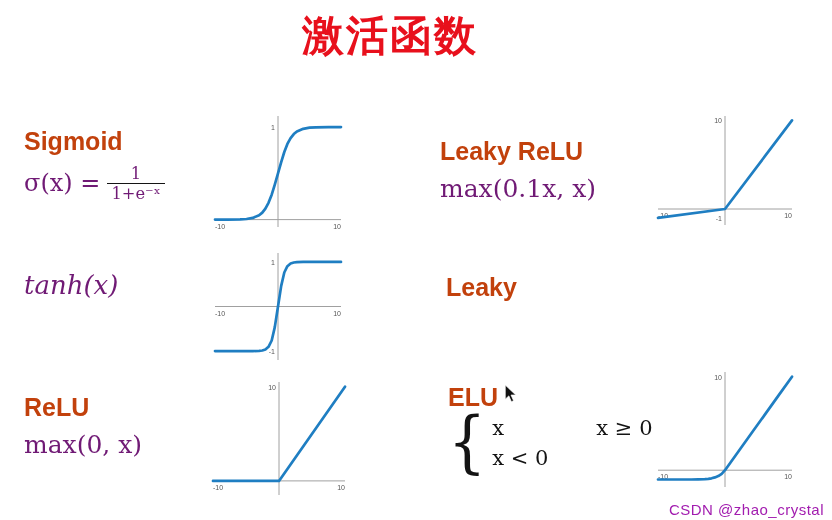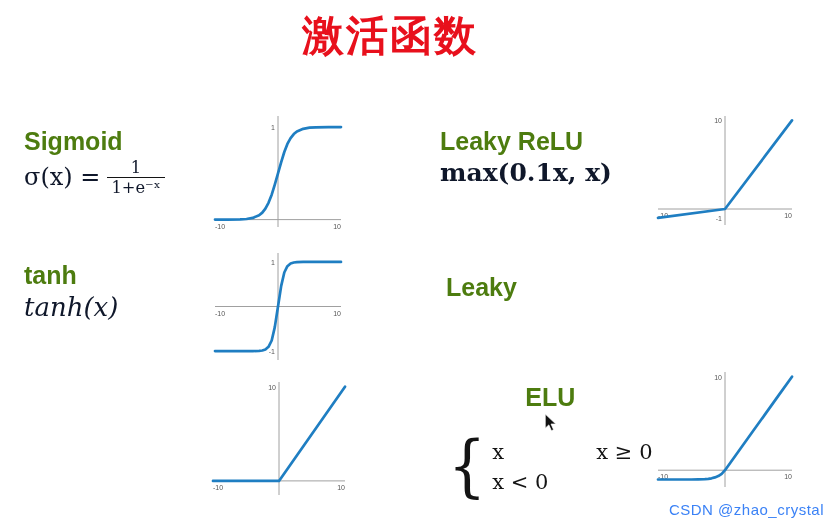--- a/index.html
+++ b/index.html
@@ -1,27 +1,27 @@
 <!DOCTYPE html>
 <html><head>
 <meta charset="utf-8">
 <style>
   html,body{margin:0;padding:0;background:#ffffff;}
   .slide{position:relative;width:832px;height:520px;background:#ffffff;overflow:hidden;
          font-family:"Liberation Sans",sans-serif;}
   .page-title{position:absolute;left:0;top:8px;width:780px;text-align:center;margin:0;
               font-size:42px;font-weight:800;letter-spacing:2px;}
   .item{position:absolute;}
-  .fn-name{font-family:"Liberation Sans",sans-serif;font-weight:700;font-size:25px;color:#4d7c0f;line-height:1.1;}
-  .formula{font-family:"DejaVu Serif","DejaVu Sans",serif;font-size:24px;color:#0f172a;margin-top:2px;line-height:1.2;}
+  .fn-name{font-family:"Liberation Sans",sans-serif;font-weight:700;font-size:25px;color:#c2410c;line-height:1.1;}
+  .formula{font-family:"DejaVu Serif","DejaVu Sans",serif;font-size:24px;color:#701a75;margin-top:8px;line-height:1.2;}
   .frac{display:inline-block;vertical-align:-0.5em;text-align:center;font-size:0.68em;line-height:1.2;margin-left:7px;}
   .frac .num{display:block;padding:0 4px;border-bottom:1.6px solid #141414;}
   .frac .den{display:block;padding:0 4px;}
   .plot{position:absolute;}
-  .name-row{display:flex;align-items:center;gap:6px;flex-direction:column;}
+  .name-row{display:flex;align-items:center;gap:6px;}
   .cases{display:flex;align-items:center;margin-top:4px;}
   .brace{font-family:"DejaVu Serif",serif;font-size:60px;font-weight:300;line-height:0.85;
          margin-right:6px;transform:scaleY(1.12);color:#141414;}
   .case-grid{display:grid;grid-template-columns:auto auto;column-gap:48px;row-gap:6px;
              font-family:"DejaVu Serif","DejaVu Sans",serif;font-size:21px;color:#141414;}
   .watermark{position:absolute;right:8px;bottom:2px;font-size:15px;letter-spacing:0.5px;
              font-family:"Liberation Sans",sans-serif;}
 </style>
 </head>
 <body>
@@ -39,45 +39,48 @@
   <div class="plot" style="left:207px;top:110px;width:142px;height:130px;"><svg width="142" height="130">
         <line x1="8.0" y1="109.6" x2="134.0" y2="109.6" stroke="#a0a0a0" stroke-width="1"></line>
         <line x1="71.0" y1="117.0" x2="71.0" y2="6.0" stroke="#a0a0a0" stroke-width="1"></line>
         <text x="8.0" y="118.6" font-size="7" font-family="Liberation Sans, sans-serif" text-anchor="start" fill="#555555">-10</text>
         <text x="134.0" y="118.6" font-size="7" font-family="Liberation Sans, sans-serif" text-anchor="end" fill="#555555">10</text>
         <text x="68.0" y="20.1" font-size="7" font-family="Liberation Sans, sans-serif" text-anchor="end" fill="#555555">1</text>
         <polyline points="8.0,109.6 20.6,109.6 33.2,109.4 39.5,109.0 45.8,107.9 52.1,105.3 55.3,102.6 58.4,98.6 61.5,92.8 64.7,84.7 67.8,74.6 71.0,63.4 74.2,52.1 77.3,42.0 80.4,33.9 83.6,28.1 86.8,24.1 89.9,21.4 96.2,18.8 102.5,17.7 108.8,17.3 121.4,17.1 134.0,17.1" fill="none" stroke="#1f7ec2" stroke-width="2.7" stroke-linejoin="round" stroke-linecap="round"></polyline>
       </svg></div>
 
   <section class="item" style="left:24px;top:262px;">
-    <div class="fn-name">tanh</div>
     <div class="formula" style="font-size:26px;font-style:italic;">tanh(x)</div>
   </section>
   <div class="plot" style="left:207px;top:247px;width:142px;height:126px;"><svg width="142" height="126">
         <line x1="8.0" y1="59.5" x2="134.0" y2="59.5" stroke="#a0a0a0" stroke-width="1"></line>
         <line x1="71.0" y1="113.0" x2="71.0" y2="6.0" stroke="#a0a0a0" stroke-width="1"></line>
         <text x="8.0" y="68.5" font-size="7" font-family="Liberation Sans, sans-serif" text-anchor="start" fill="#555555">-10</text>
         <text x="134.0" y="68.5" font-size="7" font-family="Liberation Sans, sans-serif" text-anchor="end" fill="#555555">10</text>
         <text x="68.0" y="17.9" font-size="7" font-family="Liberation Sans, sans-serif" text-anchor="end" fill="#555555">1</text>
         <text x="68.0" y="107.1" font-size="7" font-family="Liberation Sans, sans-serif" text-anchor="end" fill="#555555">-1</text>
         <polyline points="8.0,104.1 20.6,104.1 33.2,104.1 39.5,104.1 45.8,104.1 52.1,103.9 55.3,103.5 58.4,102.5 61.5,99.8 64.7,93.5 67.8,80.1 71.0,59.5 74.2,38.9 77.3,25.5 80.4,19.2 83.6,16.5 86.8,15.5 89.9,15.1 96.2,14.9 102.5,14.9 108.8,14.9 121.4,14.9 134.0,14.9" fill="none" stroke="#1f7ec2" stroke-width="2.7" stroke-linejoin="round" stroke-linecap="round"></polyline>
       </svg></div>
 
+  <section class="item" style="left:24px;top:394px;">
+    <div class="fn-name">ReLU</div>
+    <div class="formula" style="font-size:25px;">max(0, x)</div>
+  </section>
   <div class="plot" style="left:205px;top:376px;width:148px;height:132px;"><svg width="148" height="132">
         <line x1="8.0" y1="104.9" x2="140.0" y2="104.9" stroke="#a0a0a0" stroke-width="1"></line>
         <line x1="74.0" y1="119.0" x2="74.0" y2="6.0" stroke="#a0a0a0" stroke-width="1"></line>
         <text x="8.0" y="113.9" font-size="7" font-family="Liberation Sans, sans-serif" text-anchor="start" fill="#555555">-10</text>
         <text x="140.0" y="113.9" font-size="7" font-family="Liberation Sans, sans-serif" text-anchor="end" fill="#555555">10</text>
         <text x="71.0" y="13.7" font-size="7" font-family="Liberation Sans, sans-serif" text-anchor="end" fill="#555555">10</text>
         <polyline points="8.0,104.9 74.0,104.9 140.0,10.7" fill="none" stroke="#1f7ec2" stroke-width="2.7" stroke-linejoin="round" stroke-linecap="round"></polyline>
       </svg></div>
 
-  <section class="item" style="left:440px;top:128px;">
+  <section class="item" style="left:440px;top:138px;">
     <div class="fn-name">Leaky ReLU</div>
-    <div class="formula" style="font-size:25px;font-weight:bold;">max(0.1x, x)</div>
+    <div class="formula" style="font-size:25px;">max(0.1x, x)</div>
   </section>
   <div class="plot" style="left:650px;top:110px;width:150px;height:128px;"><svg width="150" height="128">
         <line x1="8.0" y1="99.0" x2="142.0" y2="99.0" stroke="#a0a0a0" stroke-width="1"></line>
         <line x1="75.0" y1="115.0" x2="75.0" y2="6.0" stroke="#a0a0a0" stroke-width="1"></line>
         <text x="8.0" y="108.0" font-size="7" font-family="Liberation Sans, sans-serif" text-anchor="start" fill="#555555">-10</text>
         <text x="142.0" y="108.0" font-size="7" font-family="Liberation Sans, sans-serif" text-anchor="end" fill="#555555">10</text>
         <text x="72.0" y="13.4" font-size="7" font-family="Liberation Sans, sans-serif" text-anchor="end" fill="#555555">10</text>
         <text x="72.0" y="110.9" font-size="7" font-family="Liberation Sans, sans-serif" text-anchor="end" fill="#555555">-1</text>
         <polyline points="8.0,107.9 75.0,99.0 142.0,10.4" fill="none" stroke="#1f7ec2" stroke-width="2.7" stroke-linejoin="round" stroke-linecap="round"></polyline>
       </svg></div>
@@ -106,15 +109,15 @@
   </section>
   <div class="plot" style="left:650px;top:366px;width:150px;height:134px;"><svg width="150" height="134">
         <line x1="8.0" y1="104.2" x2="142.0" y2="104.2" stroke="#a0a0a0" stroke-width="1"></line>
         <line x1="75.0" y1="121.0" x2="75.0" y2="6.0" stroke="#a0a0a0" stroke-width="1"></line>
         <text x="8.0" y="113.2" font-size="7" font-family="Liberation Sans, sans-serif" text-anchor="start" fill="#555555">-10</text>
         <text x="142.0" y="113.2" font-size="7" font-family="Liberation Sans, sans-serif" text-anchor="end" fill="#555555">10</text>
         <text x="72.0" y="13.7" font-size="7" font-family="Liberation Sans, sans-serif" text-anchor="end" fill="#555555">10</text>
         <polyline points="8.0,113.5 21.4,113.5 34.8,113.5 41.5,113.5 48.2,113.3 54.9,113.1 58.3,112.8 61.6,112.3 64.9,111.4 68.3,110.1 71.7,107.8 75.0,104.2 88.4,85.5 101.8,66.8 115.2,48.1 128.6,29.4 142.0,10.7" fill="none" stroke="#1f7ec2" stroke-width="2.7" stroke-linejoin="round" stroke-linecap="round"></polyline>
       </svg></div>
 
-  <div class="watermark" style="color: #3b82f6;">CSDN @zhao_crystal</div>
+  <div class="watermark" style="color: #a21caf;">CSDN @zhao_crystal</div>
 
 </div>
 
 </body></html>

